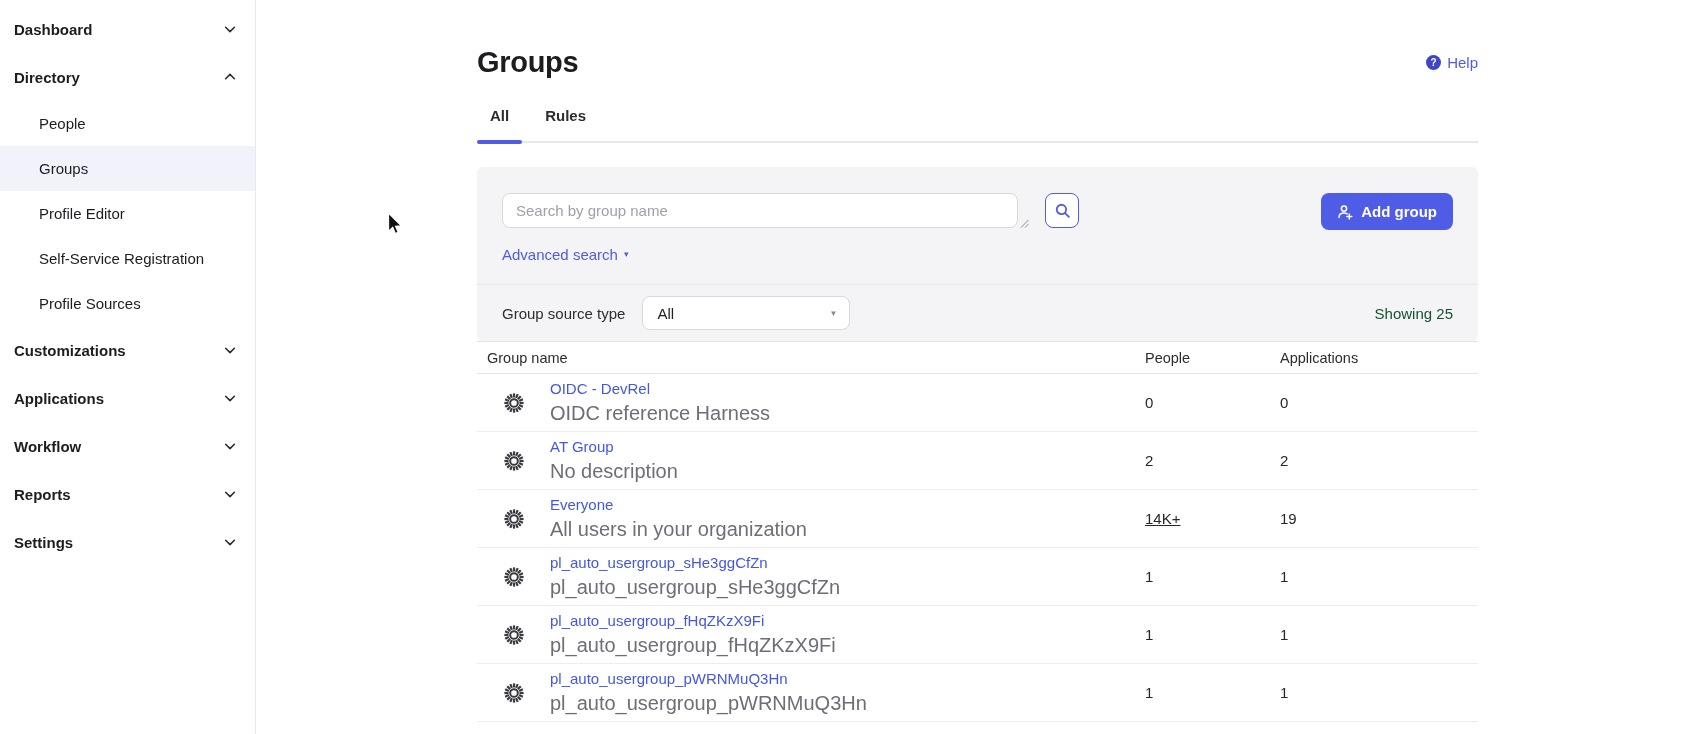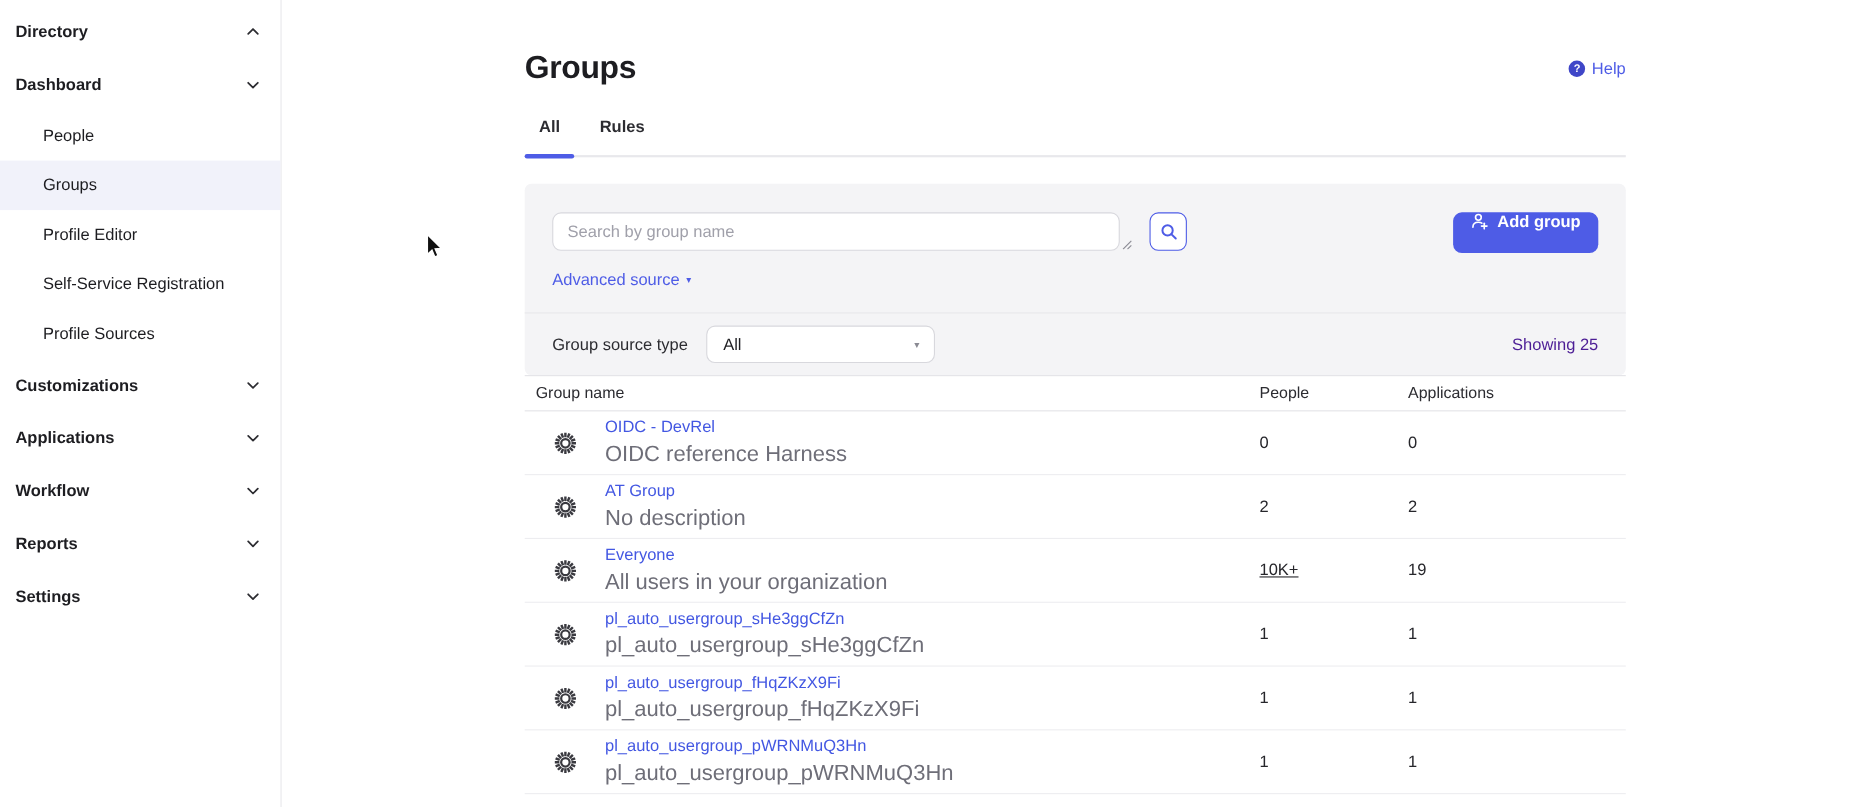--- a/index.html
+++ b/index.html
@@ -102,21 +102,21 @@
     background: #fff; border: 1.5px solid var(--accent); border-radius: 8px;
     display: inline-flex; align-items: center; justify-content: center;
     color: var(--accent); cursor: pointer;
   }
   .add-group-btn {
     margin-left: auto;
     height: 37px; padding: 0 16px;
     background: var(--accent); color: #fff;
     border: none; border-radius: 8px;
     font-size: 15px; font-weight: 700; font-family: "Liberation Sans", sans-serif;
-    display: inline-flex; align-items: flex-start; gap: 8px;
+    display: inline-flex; align-items: center; gap: 8px;
     cursor: pointer;
   }
   .advanced-search {
     margin-top: 16px;
     display: inline-flex; align-items: center; gap: 6px;
     color: var(--accent); font-size: 15px; cursor: pointer; text-decoration: none;
   }
   .adv-caret { font-size: 9px; line-height: 1; }
   .panel-divider { height: 1px; background: #e7e7ea; }
   .panel-bottom {
@@ -126,21 +126,21 @@
   .source-label { font-size: 15px; color: #2c2c31; }
   .source-select {
     margin-left: 17px;
     width: 208px; height: 34px;
     background: #fff; border: 1px solid var(--border); border-radius: 8px;
     display: inline-flex; align-items: center;
     padding: 0 12px 0 14px;
     font-size: 15px; cursor: pointer;
   }
   .select-caret { margin-left: auto; color: #8a8a93; font-size: 8px; }
-  .showing { margin-left: auto; font-size: 15px; color: #4c1d95; }
+  .showing { margin-left: auto; font-size: 15px; color: #14532d; }
 
   
   .grid { }
   .grid-header {
     display: flex; align-items: center;
     height: 33px;
     border-top: 1px solid #e3e3e7; border-bottom: 1px solid #e3e3e7;
     font-size: 14.5px; color: #2c2c31;
   }
   .col-name { flex: 0 0 668px; padding-left: 10px; }
@@ -209,30 +209,30 @@
     <symbol id="ic-cursor" viewBox="0 0 24 32">
       <path d="M6 3 L6 23 L10.6 18.6 L13.4 25.4 L16.6 24 L13.8 17.4 L20 17 Z" fill="#111" stroke="#fff" stroke-width="1.4"></path>
     </symbol>
   </defs>
 </svg>
 
 <div class="app">
 
   <nav class="sidebar">
     <div class="nav-item top">
+      <span>Dashboard</span>
+      <span class="chev down">
+          <svg>
+            <use href="#ic-chevron"></use>
+          </svg>
+        </span>
+    </div>
+    <div class="nav-item top">
       <span>Directory</span>
       <span class="chev up">
-          <svg>
-            <use href="#ic-chevron"></use>
-          </svg>
-        </span>
-    </div>
-    <div class="nav-item top">
-      <span>Dashboard</span>
-      <span class="chev down">
           <svg>
             <use href="#ic-chevron"></use>
           </svg>
         </span>
     </div>
     <div class="nav-item sub">
       <span>People</span>
     </div>
     <div class="nav-item sub active">
       <span>Groups</span>
@@ -323,21 +323,21 @@
             <button class="add-group-btn">
               <span style="display:inline-flex">
                   <svg width="16" height="16">
                     <use href="#ic-user-add"></use>
                   </svg>
                 </span>
               <span>Add group</span>
             </button>
           </div>
           <a class="advanced-search">
-            <span>Advanced source</span>
+            <span>Advanced search</span>
             <span class="adv-caret">▾</span>
           </a>
         </div>
         <div class="panel-divider"></div>
         <div class="panel-bottom">
           <span class="source-label">Group source type</span>
           <div class="source-select">
             <span>All</span>
             <span class="select-caret">▼</span>
           </div>
@@ -384,21 +384,21 @@
           <div class="row-name-cell">
             <span class="group-icon"><svg width="22" height="22">
                   <use href="#ic-group"></use>
                 </svg></span>
             <span class="row-text">
               <a class="row-link">Everyone</a>
               <div class="row-desc">All users in your organization</div>
             </span>
           </div>
           <div class="col-people cell-num">
-            <span class="count-link">10K+</span>
+            <span class="count-link">14K+</span>
           </div>
           <div class="col-apps cell-num">19</div>
         </div>
 
         <div class="grid-row">
           <div class="row-name-cell">
             <span class="group-icon"><svg width="22" height="22">
                   <use href="#ic-group"></use>
                 </svg></span>
             <span class="row-text">

